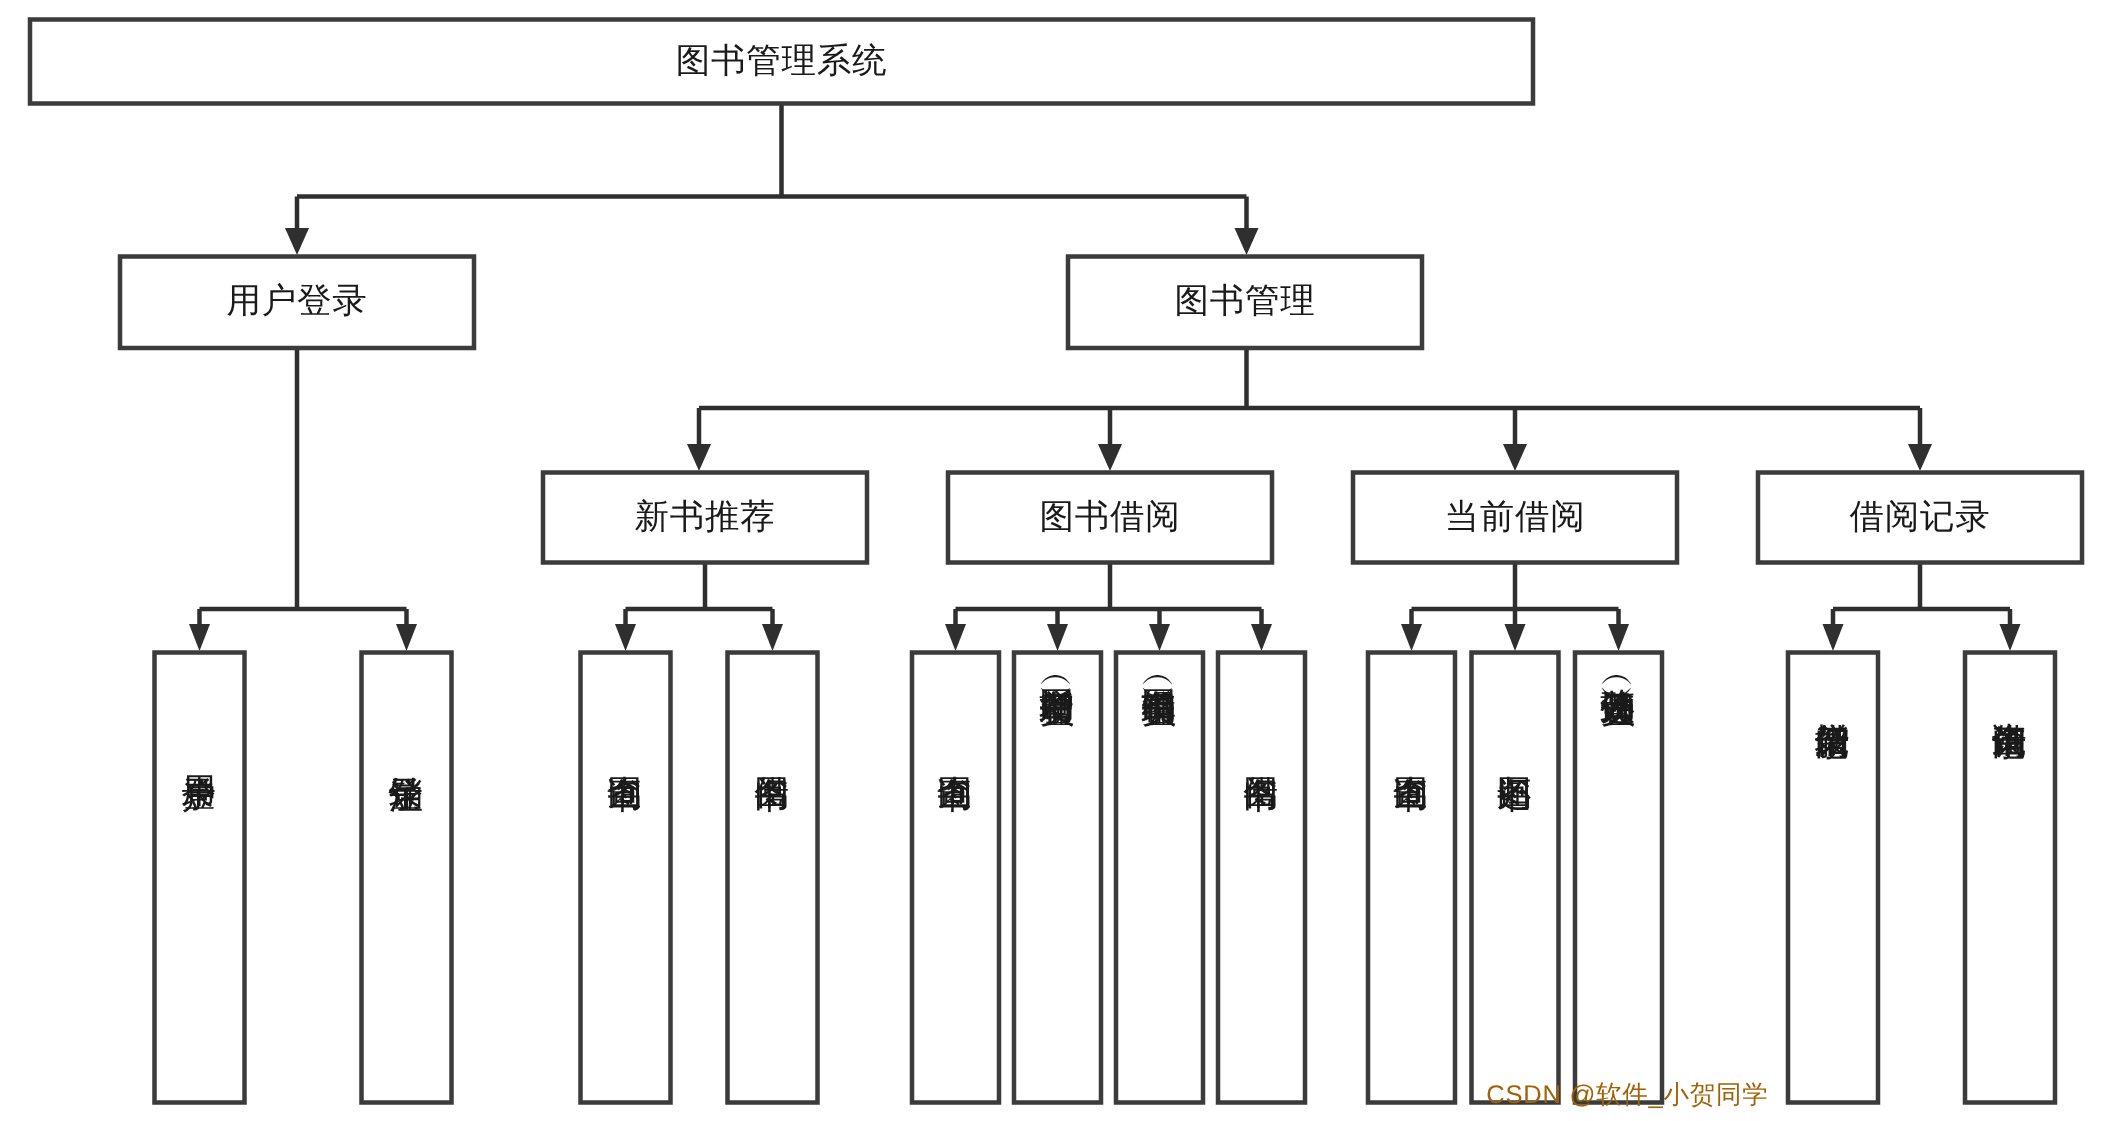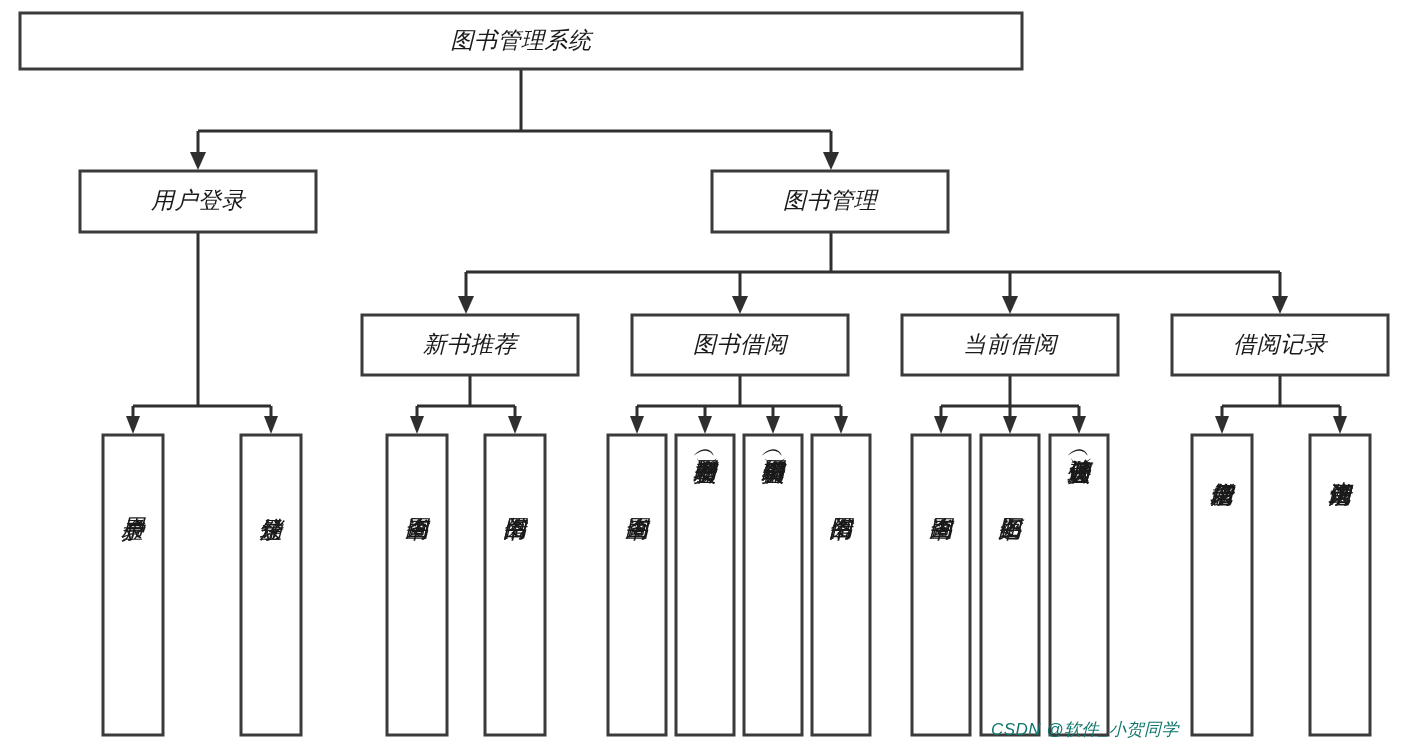--- a/index.html
+++ b/index.html
@@ -12,21 +12,20 @@
     width: 1405px;
     height: 747px;
     font-family: "Liberation Sans", "DejaVu Sans", sans-serif;
     overflow: hidden;
   }
   #diagram-root {
     position: relative;
     width: 1187px;
     height: 747px;
     background: #ffffff;
-    font-style: italic;
   }
   svg.diagram-canvas {
     position: absolute;
     top: 0;
     left: 0;
     width: 1405px;
     height: 747px;
     display: block;
   }
   .node-box {
@@ -60,21 +59,21 @@
   .arrow-head {
     fill: #2f2f2f;
     stroke: none;
   }
   .watermark {
     position: absolute;
     right: 8px;
     bottom: 6px;
     font-family: "Liberation Sans", "DejaVu Sans", sans-serif;
     font-size: 17px;
-    color: #0f766e;
+    color: #a16207;
     white-space: nowrap;
     user-select: none;
     letter-spacing: 0.5px;
   }
 </style>
 </head>
 <body>
 
 <div id="diagram-root">
 

